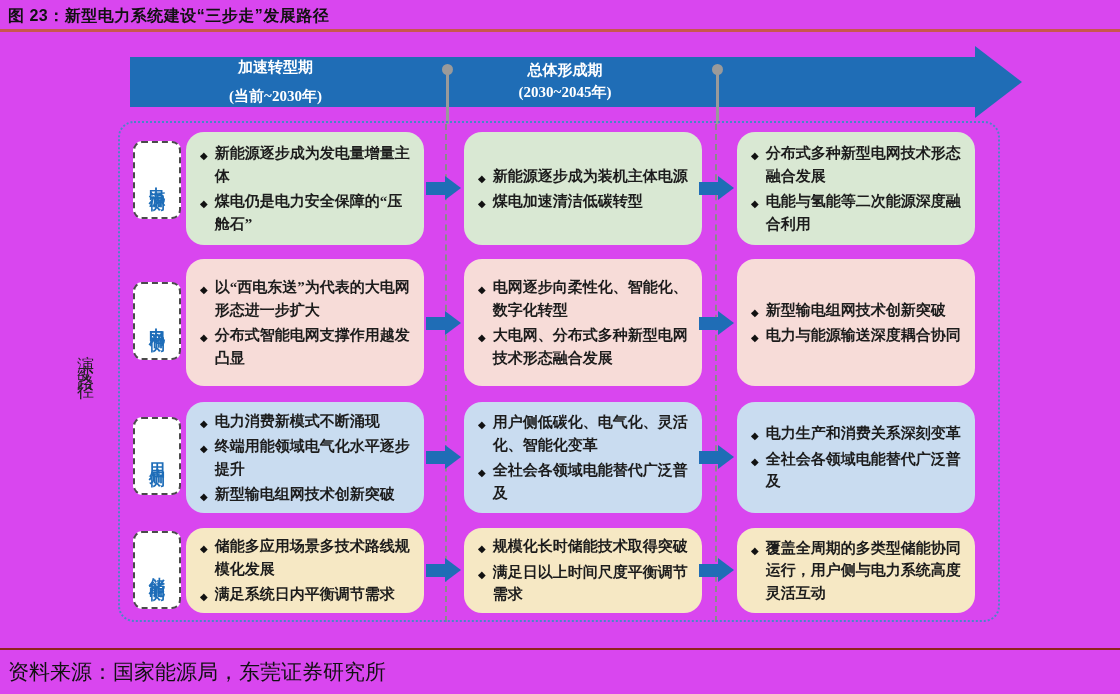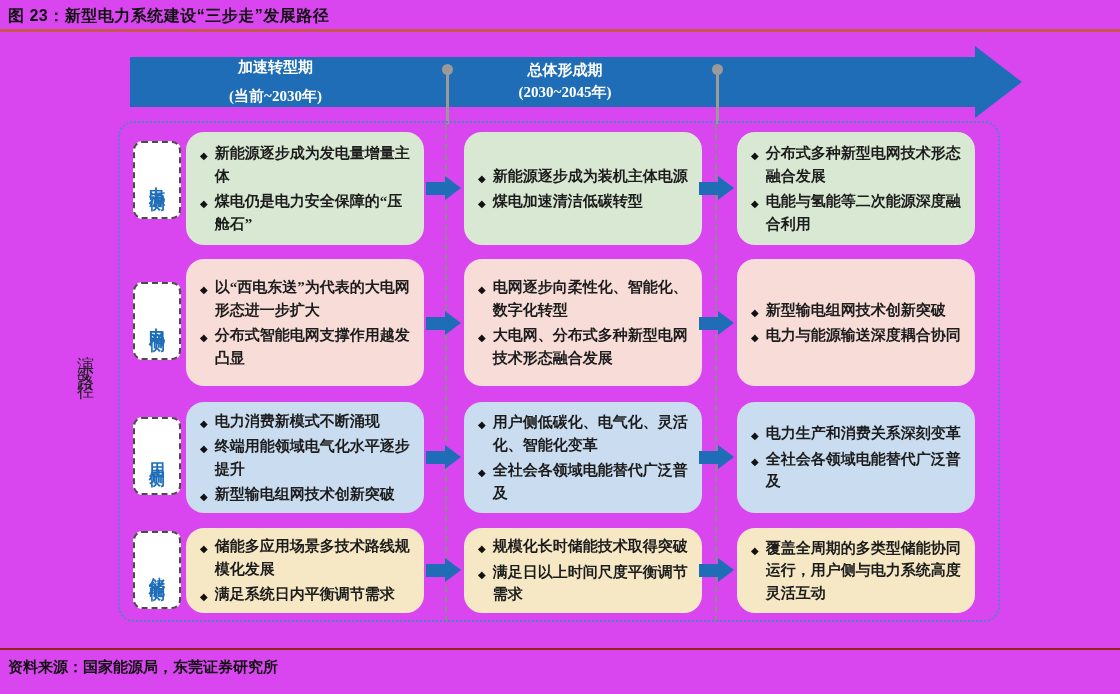--- a/index.html
+++ b/index.html
@@ -43,21 +43,21 @@
   .bullet{display:flex;}
   .blt{font-size:10px;margin:6px 7px 0 2px;flex:0 0 auto;color:#111;}
   
   .flow{position:absolute;display:flex;align-items:center;}
   .flow-body{width:19px;height:13px;}
   .flow-head{width:0;height:0;border-top:12px solid transparent;border-bottom:12px solid transparent;border-left:16px solid #1f6db6;}
   .g1{left:426px;}.g2{left:699px;}
   .fy0{top:176px;}.fy1{top:311px;}.fy2{top:445px;}.fy3{top:558px;}
   
   .footer-rule{position:absolute;left:0;top:648px;width:1120px;height:2px;}
-  .source-note{position:absolute;left:8px;top:658px;font-size:15px;font-weight:bold;color:#111;}
+  .source-note{position:absolute;left:8px;top:658px;font-size:21px;font-weight:normal;color:#111;}
 </style>
 </head>
 <body>
 
 <div class="canvas">
 
   <div class="fig-title">图 23：新型电力系统建设“三步走”发展路径</div>
   <div class="title-rule" style="background-color: rgb(200, 86, 79);"></div>
 
   <div class="tl-band" style="background-color: rgb(31, 109, 182);"></div>

